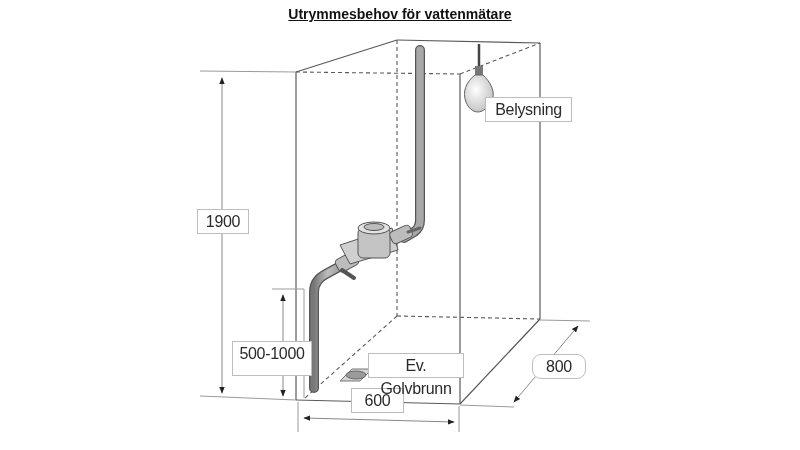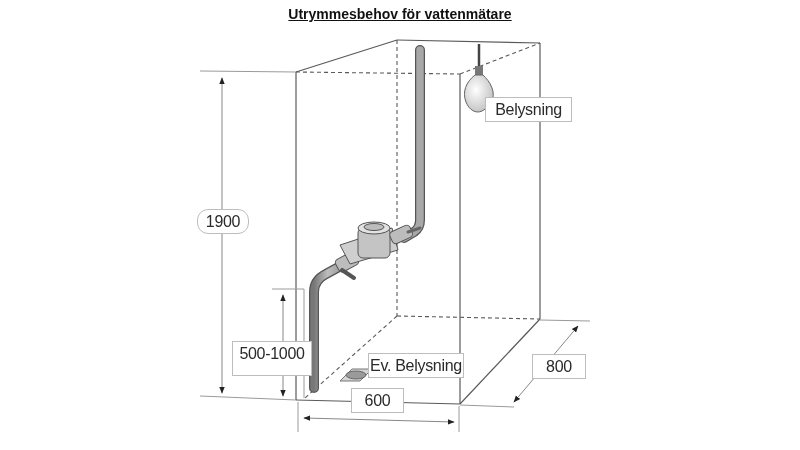--- a/index.html
+++ b/index.html
@@ -109,18 +109,18 @@
     <line x1="408" y1="232" x2="420" y2="228" stroke="#666" stroke-width="3" stroke-linecap="round"></line>
   </g>
 
   <g>
     <line x1="479" y1="44" x2="479" y2="68" stroke="#444" stroke-width="2.5"></line>
     <rect x="475" y="66" width="8" height="9" fill="#777"></rect>
     <path d="M475,75 C466,82 462,92 466,102 C469,110 476,114 482,111 C490,107 496,98 492,88 C490,82 486,78 483,75 Z" fill="url(#bulbGrad)" stroke="#666" stroke-width="1"></path>
   </g>
 </svg>
 
-<div class="label" style="left:197px; top:209px; width:52px; height:25px; line-height:23px;border-radius:11px;">1900</div>
+<div class="label" style="left:197px; top:209px; width:52px; height:25px; line-height:23px;">1900</div>
 <div class="label" style="left:232px; top:341px; width:80px; height:35px; line-height:23px;">500-1000</div>
 <div class="label" style="left:351px; top:388px; width:53px; height:25px; line-height:23px;">600</div>
-<div class="label" style="left:532px; top:354px; width:54px; height:25px; line-height:23px;">800</div>
+<div class="label" style="left:532px; top:354px; width:54px; height:25px; line-height:23px;border-radius:9px;">800</div>
 <div class="label" style="left:485px; top:97px; width:87px; height:25px; line-height:23px;">Belysning</div>
-<div class="label" style="left:368px; top:353px; width:96px; height:25px; line-height:23px;">Ev. Belysning</div>
+<div class="label" style="left:368px; top:353px; width:96px; height:25px; line-height:23px;">Ev. Golvbrunn</div>
 
 </body></html>

